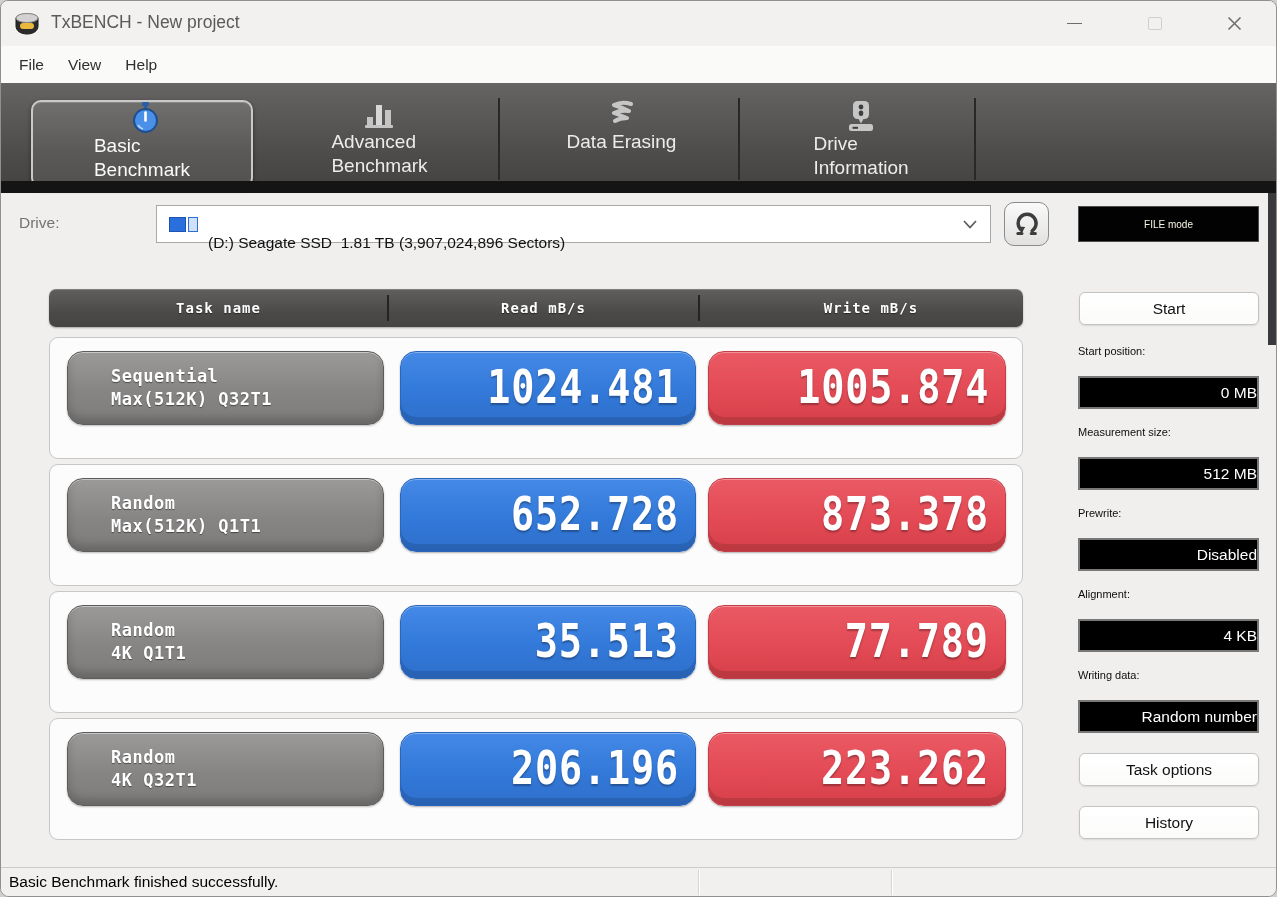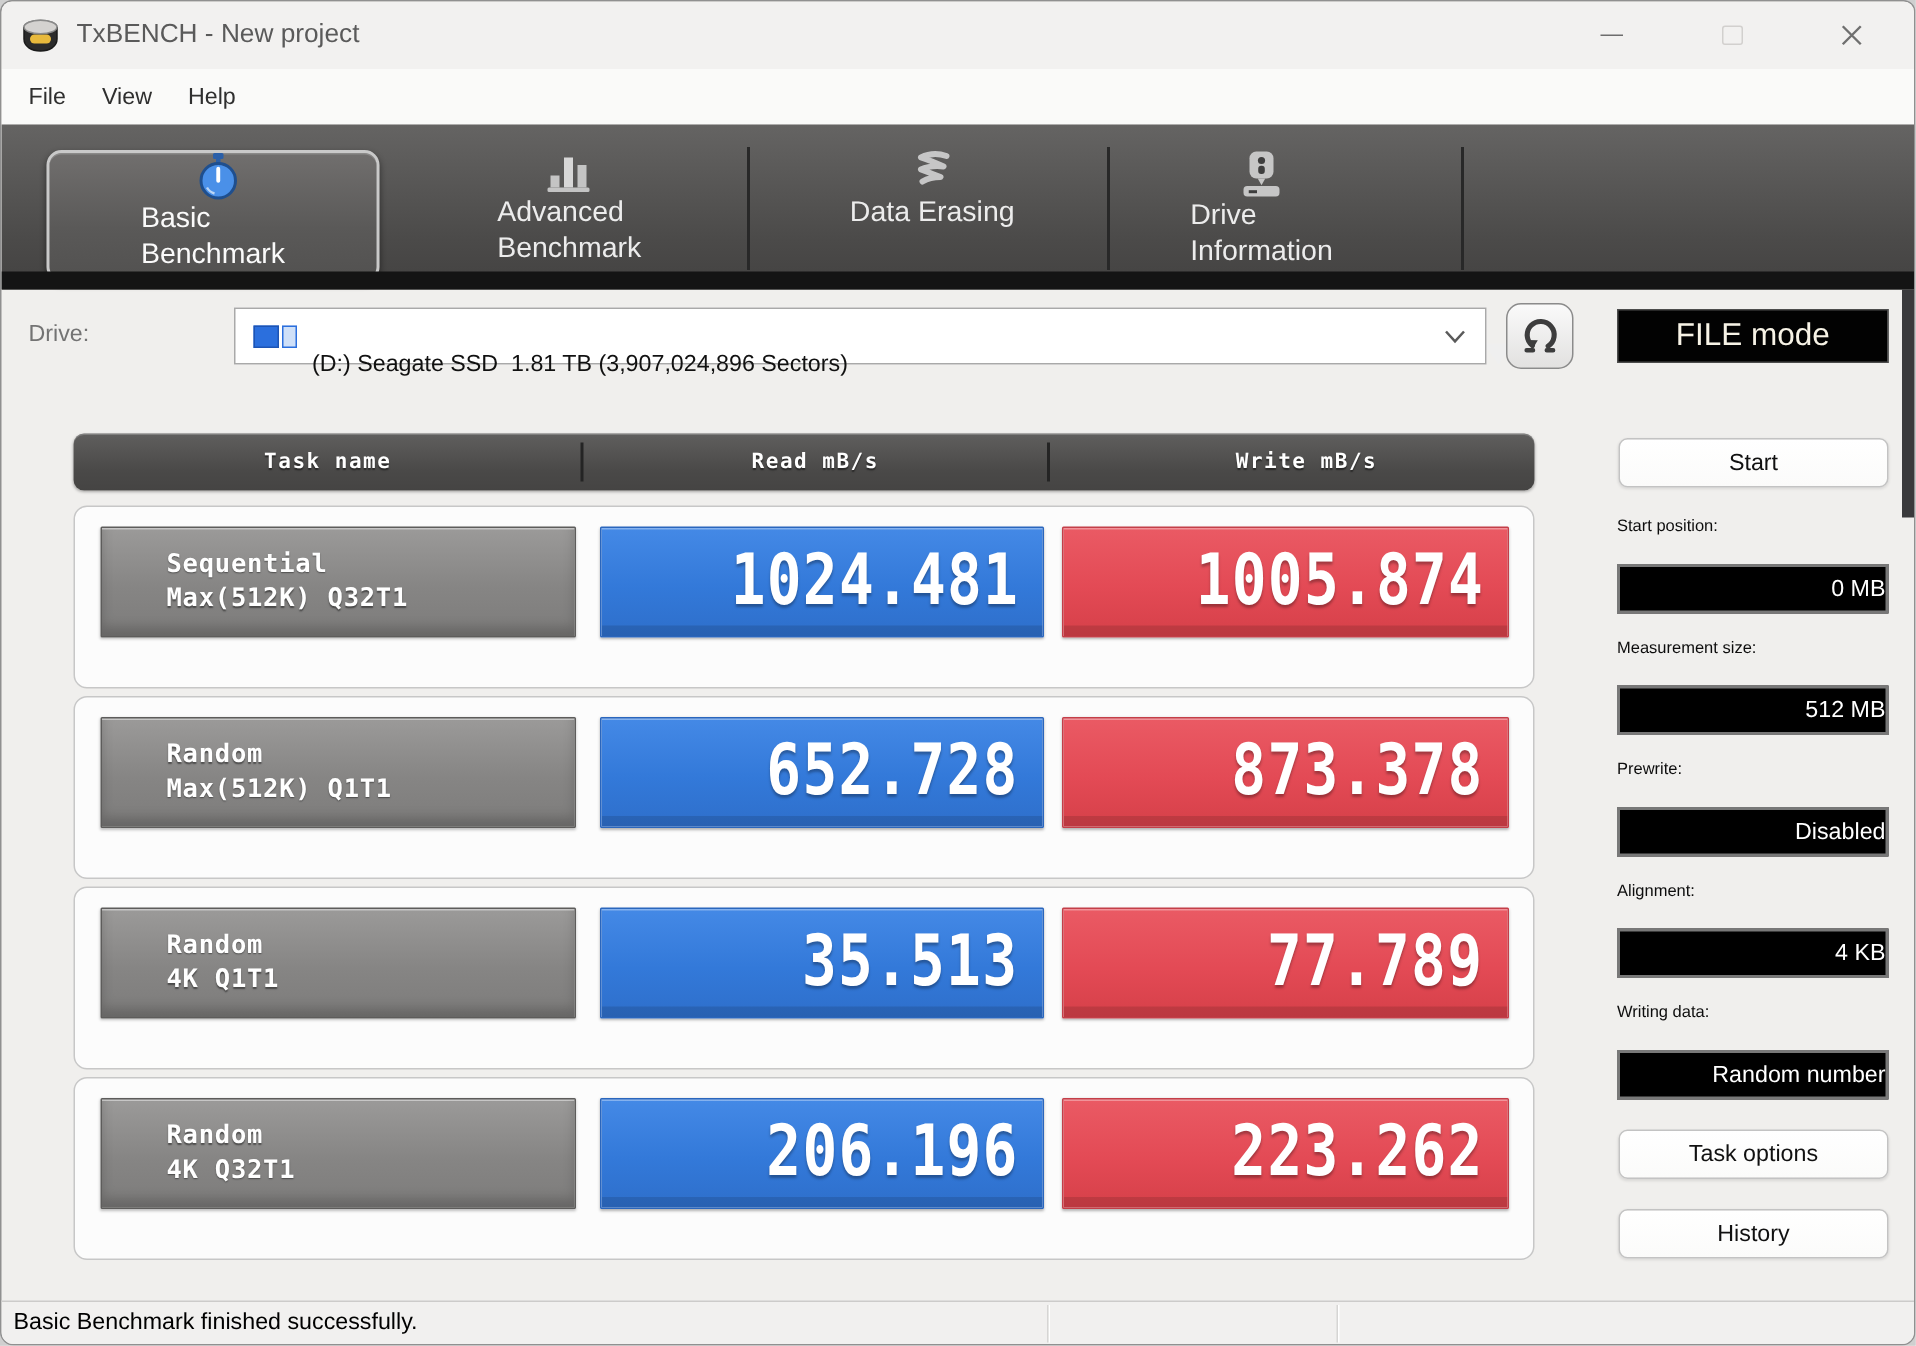--- a/index.html
+++ b/index.html
@@ -32,52 +32,52 @@
     left:30px;width:222px;height:88px;border:2px solid #c9c9c9;border-radius:10px;
     background:linear-gradient(#716f6e,#5a5958 60%,#525150);
     box-shadow:0 2px 4px rgba(0,0,0,.45), inset 0 1px 0 rgba(255,255,255,.18);
     box-sizing:border-box;color:#fff;
   }
   .tab-selected .lines{color:#fafafa;}
   .tab .ticon{margin:0 14px 0 20px;flex:0 0 auto;}
   .tab-plain .ticon{margin:0 14px 0 14px;}
   .tab-adv{left:266px;width:225px;}
   .tab-erase{left:508px;width:225px;}
-  .tab-dinfo{left:730px;width:220px;}
+  .tab-dinfo{left:750px;width:220px;}
   .tab-divider{position:absolute;top:15px;height:82px;width:2px;background:#282828;}
   .caret{position:absolute;left:988px;top:146px;width:0;height:0;
     border-left:10px solid transparent;border-right:10px solid transparent;border-top:14px solid #efefef;}
   
   .drive-label{position:absolute;left:18px;top:213px;font-size:15.5px;color:#737373;}
   .drive-combo{position:absolute;left:155px;top:204px;width:835px;height:38px;background:#fff;
     border:1px solid #a9a9a9;box-sizing:border-box;display:flex;align-items:center;}
   .drive-glyph{display:flex;align-items:flex-end;margin:0 10px 0 12px;height:16px;}
   .dg-a{width:15px;height:13px;background:#2b6fdd;border:1px solid #1d54b4;}
   .dg-b{width:8px;height:13px;background:#cfe0f8;border:1px solid #2b6fdd;margin-left:2px;}
   .drive-text{font-size:15.5px;color:#111;white-space:pre;margin-top:37px;}
   .combo-chevron{position:absolute;right:12px;top:12px;}
   .refresh-btn{position:absolute;left:1003px;top:201px;width:45px;height:44px;border:1.5px solid #8b8b8b;
     border-radius:10px;background:linear-gradient(#fafafa,#e2e1e0);box-sizing:border-box;
     display:flex;align-items:center;justify-content:center;}
   .filemode-btn{position:absolute;left:1077px;top:205px;width:181px;height:36px;background:#020202;
-    border:1px solid #4c4c4c;box-sizing:border-box;color:#f7f3e6;font-size:21px;
+    border:1px solid #4c4c4c;box-sizing:border-box;color:#f7f3e6;font-size:10px;
     display:flex;align-items:center;justify-content:center;}
   .edge-artifact{position:absolute;left:1267px;top:192px;width:8px;height:152px;background:#3a3a3c;}
   
   .mono{font-family:"DejaVu Sans Mono","Liberation Mono",monospace;font-weight:bold;}
   .thead{position:absolute;left:48px;top:288px;width:974px;height:38px;border-radius:7px;
     background:linear-gradient(#605f5e,#4a4948 65%,#454443);
     box-shadow:inset 0 1px 0 rgba(255,255,255,.2), 0 1px 2px rgba(0,0,0,.3);}
   .th{position:absolute;top:0;height:38px;display:flex;align-items:center;justify-content:center;
     color:#fff;font-size:14px;letter-spacing:1px;text-shadow:0 1px 1px rgba(0,0,0,.5);}
   .th-task{left:0;width:339px;} .th-read{left:339px;width:311px;} .th-write{left:650px;width:344px;}
   .th-div{position:absolute;top:6px;height:26px;width:2px;background:#242424;}
   .row-card{position:absolute;left:48px;width:974px;height:122px;background:#fcfcfc;
     border:1px solid #c7c7c7;border-radius:9px;box-sizing:border-box;}
-  .rbtn{position:absolute;top:13px;height:74px;border-radius:1px;box-sizing:border-box;}
+  .rbtn{position:absolute;top:13px;height:74px;border-radius:16px;box-sizing:border-box;}
   .task-btn{left:17px;width:317px;
     background:linear-gradient(#9b9a99,#868584 55%,#7d7c7b);border:1px solid #5d5c5b;
     box-shadow:inset 0 1px 0 rgba(255,255,255,.45), inset 0 -6px 8px rgba(0,0,0,.18), 0 1px 2px rgba(0,0,0,.25);
     display:flex;flex-direction:column;justify-content:center;padding-left:43px;}
   .task-line{color:#fff;font-size:17px;line-height:23px;letter-spacing:.5px;text-shadow:0 1px 1px rgba(0,0,0,.45);}
   .read-btn{left:350px;width:296px;background:linear-gradient(#4489e6,#3379d9 55%,#2e6fcb);
     border:1px solid #2a66bd;
     box-shadow:inset 0 1px 0 rgba(255,255,255,.35), inset 0 -7px 0 rgba(0,0,0,.12), 0 1px 2px rgba(0,0,0,.3);}
   .write-btn{left:658px;width:298px;background:linear-gradient(#ea5a64,#e34a55 55%,#d64049);
     border:1px solid #c43e48;

